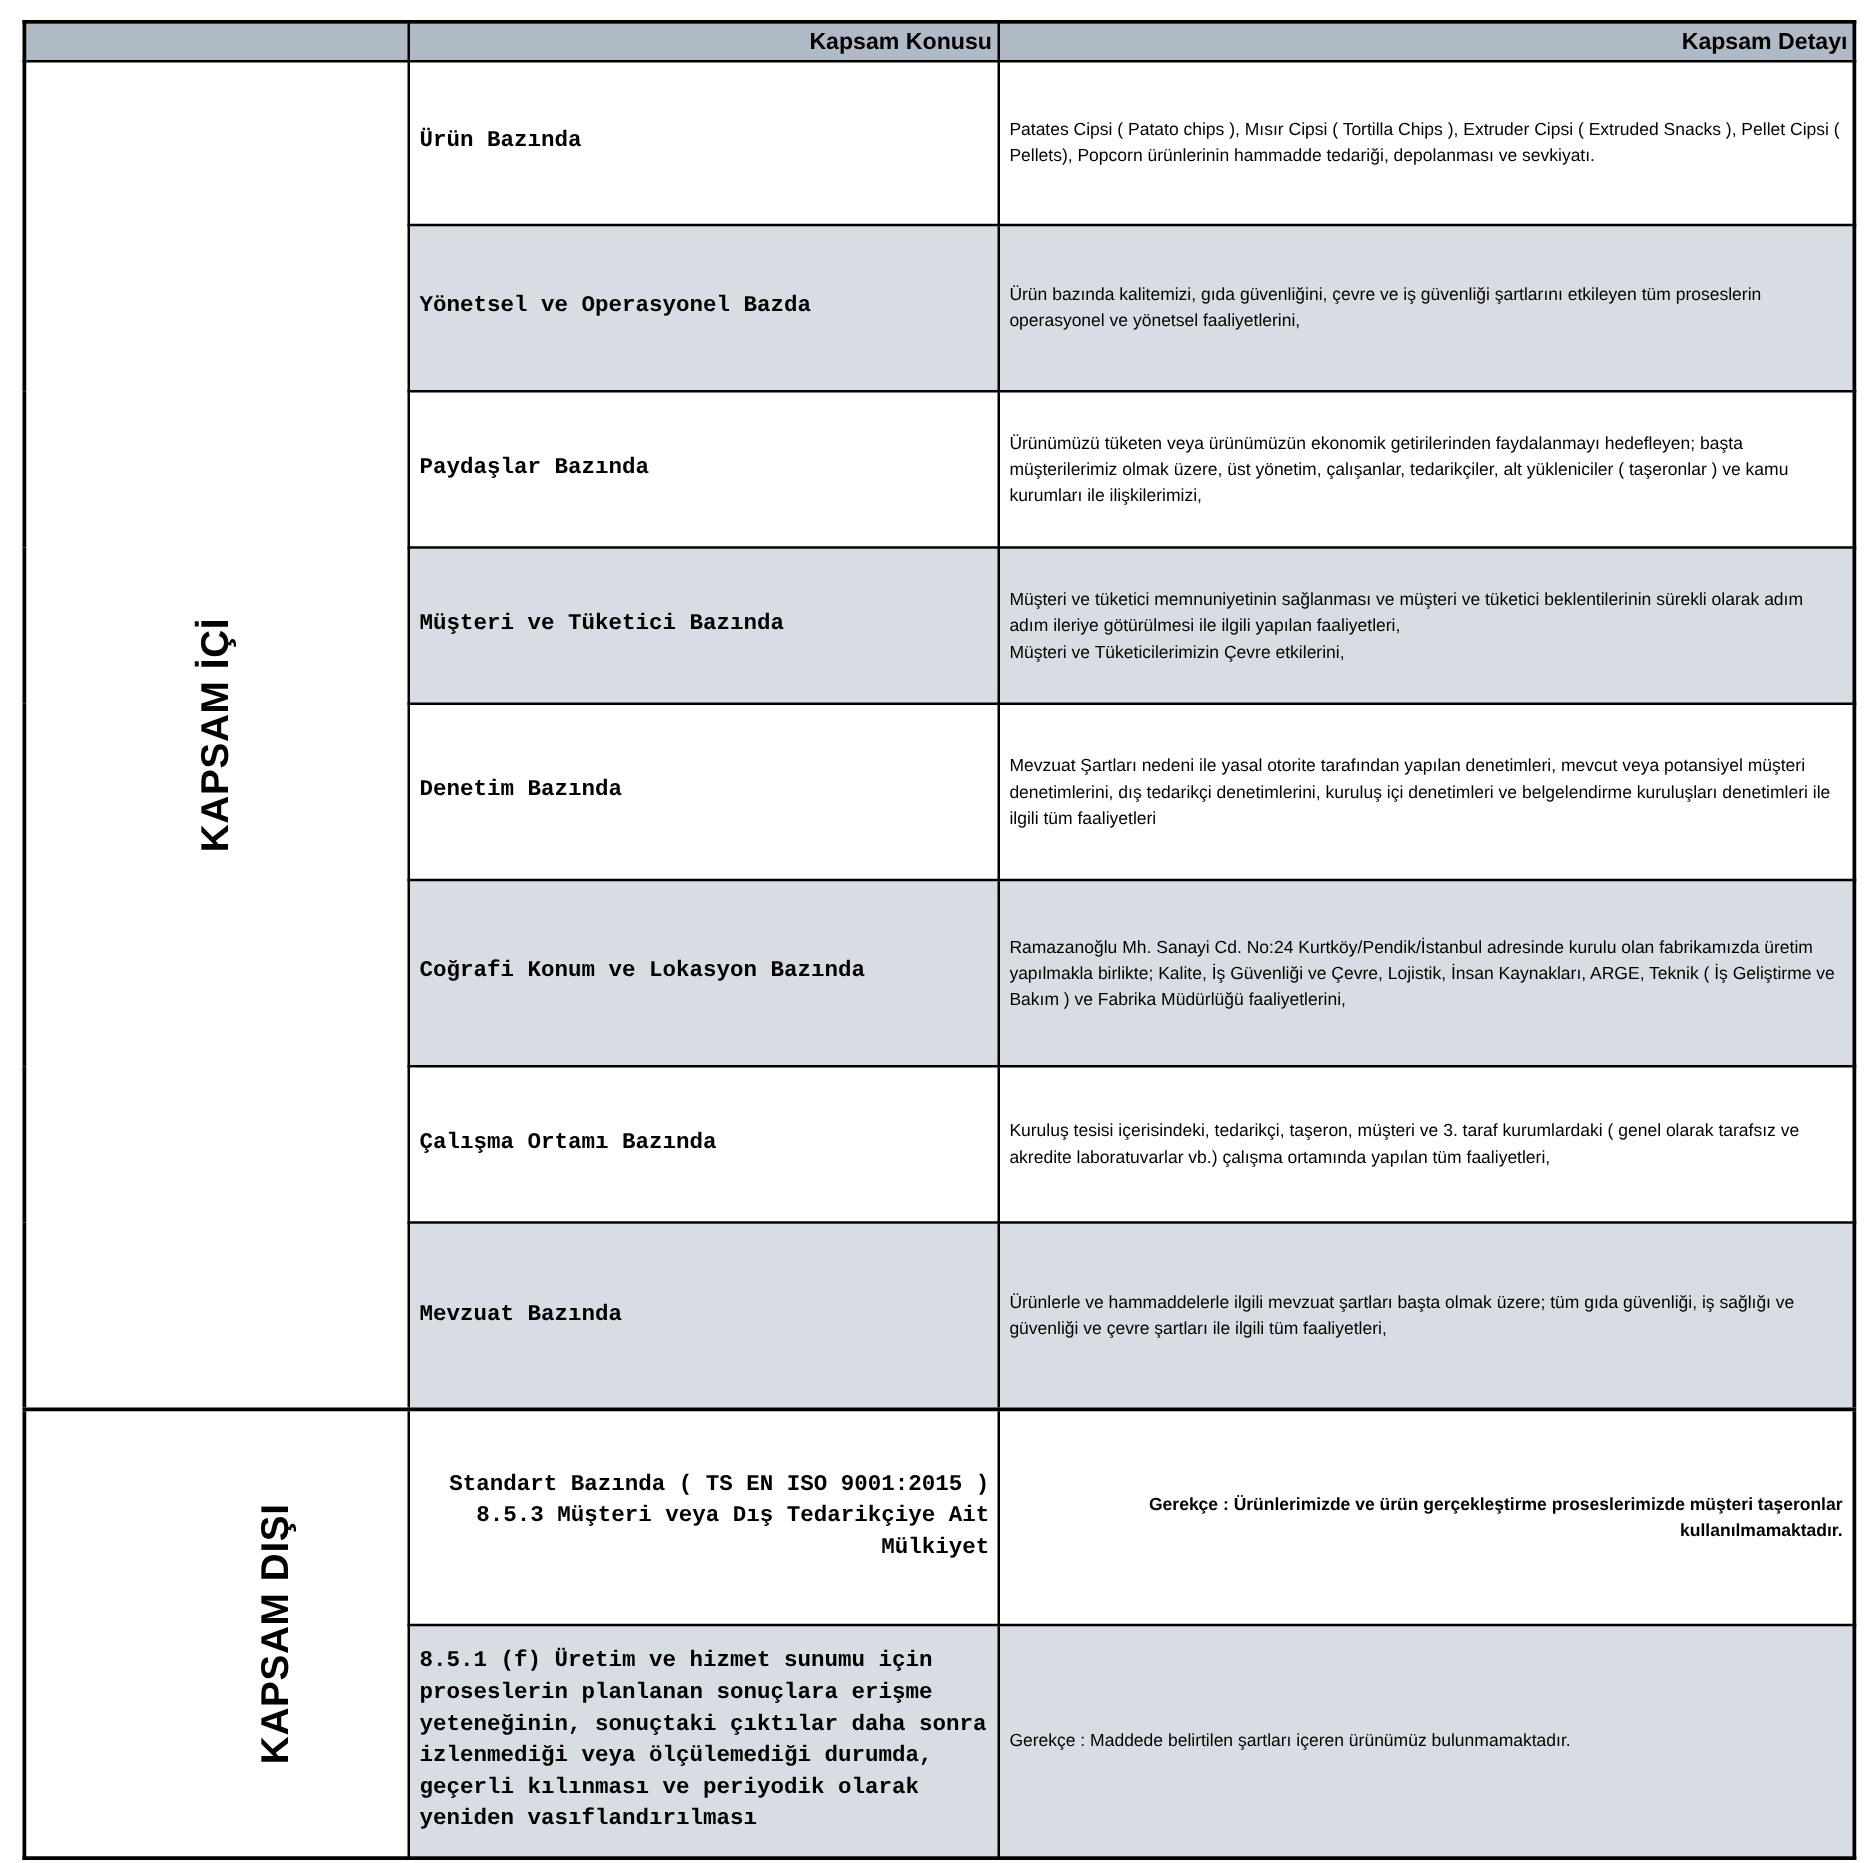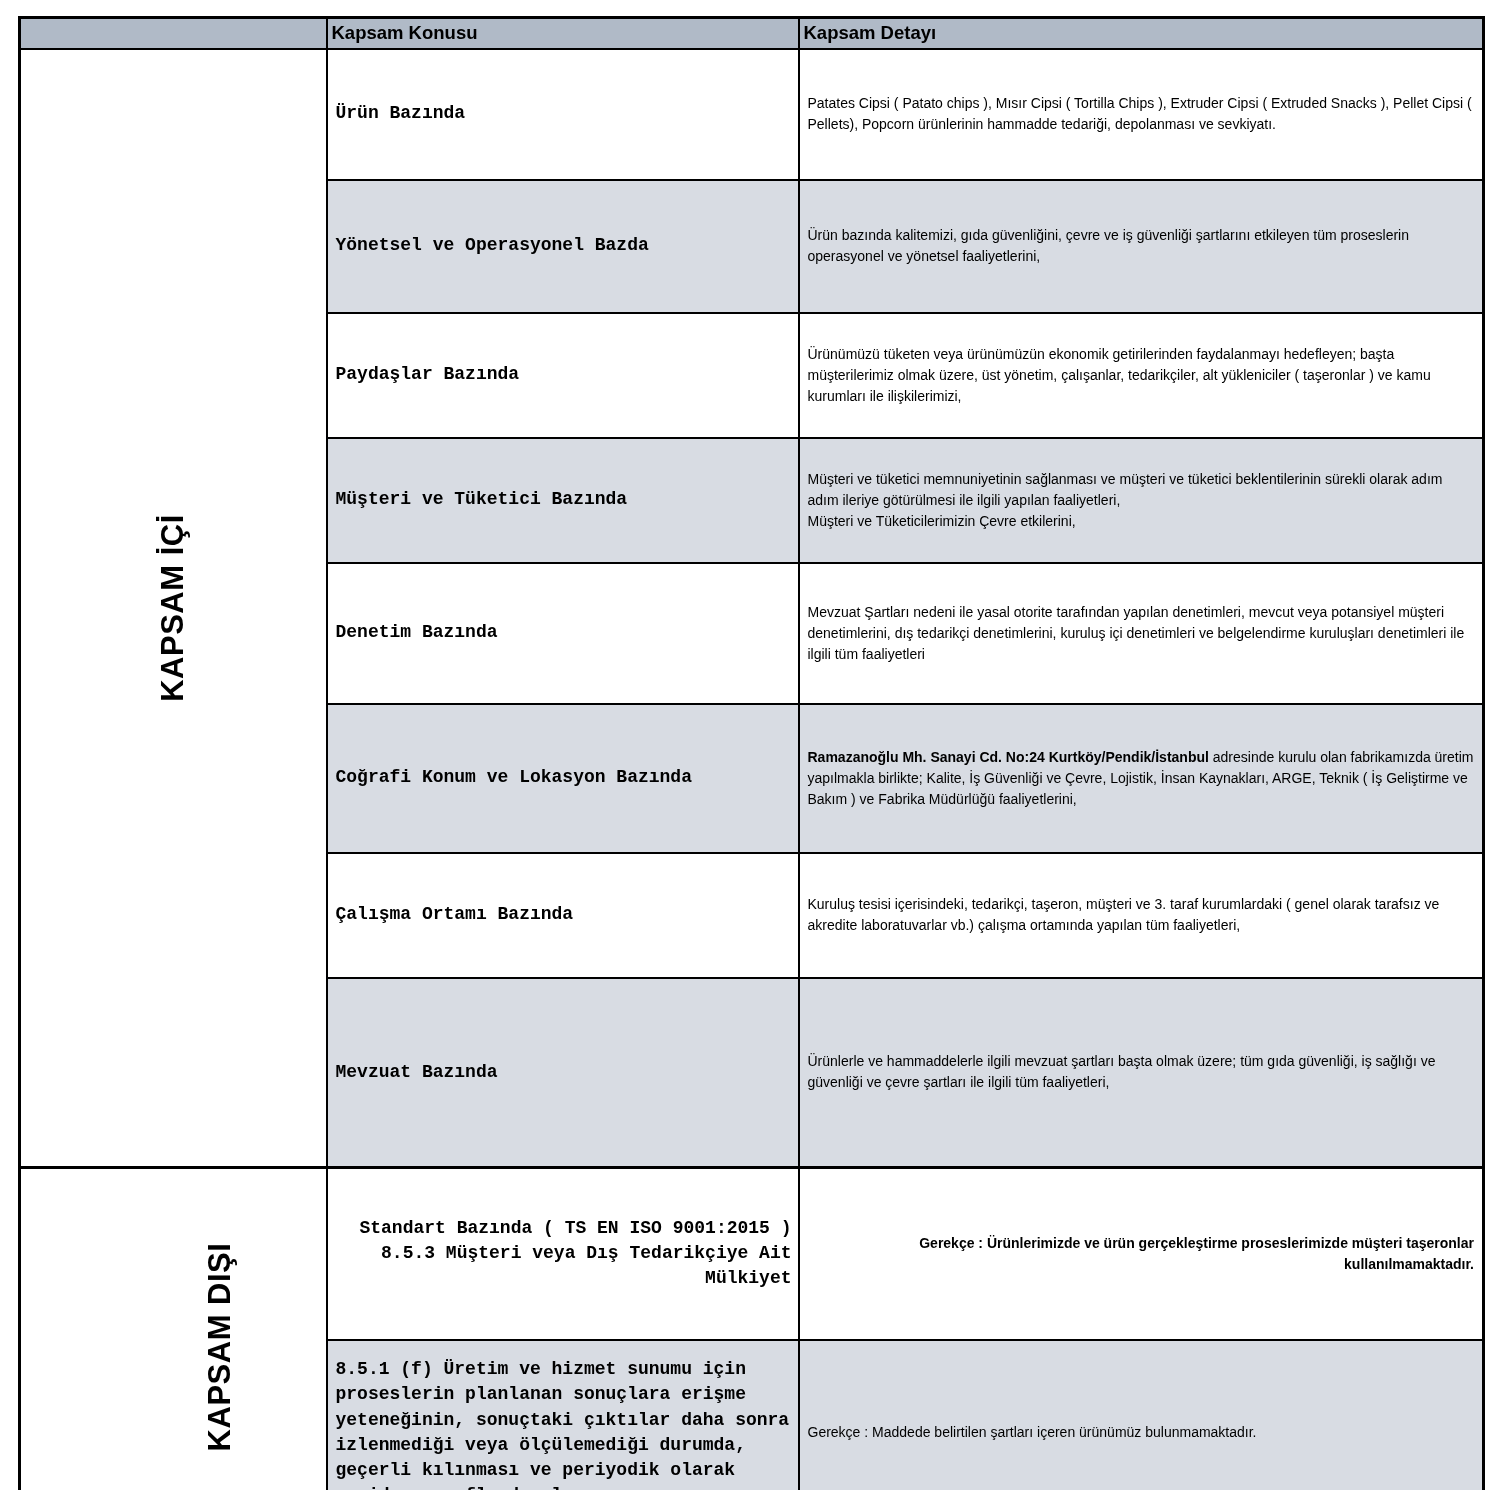--- a/index.html
+++ b/index.html
@@ -28,40 +28,40 @@
   th, td {
     border: 2px solid var(--border);
     vertical-align: middle;
     overflow: hidden;
   }
   thead tr { height: 31px; }
   thead th {
     background: var(--header-bg);
     font-size: 18.5px;
     font-weight: bold;
-    text-align: left;
+    text-align: right;
     padding: 2px 4px;
     margin-left: 36px;
   }
   td.konu {
     font-weight: bold;
     font-size: 18px;
     line-height: 1.4;
     padding: 4px 6px 4px 8px;
     text-align: left;
     font-family: Liberation Mono, monospace;
   }
   td.det {
     font-size: 14px;
     line-height: 1.5;
     padding: 4px 8px;
     text-align: left;
   }
   td.konu span, td.det span { white-space: pre-line; }
-  td.det .b { font-weight: bold; margin-top: 36px; }
+  td.det .b { font-weight: normal; margin-top: 36px; }
   td.det.bold-det { font-weight: bold; }
   tr.shade td.konu, tr.shade td.det { background: var(--shaded-row-bg); }
   td.sec {
     background: #ffffff;
     text-align: center;
     vertical-align: middle;
   }
   .vert {
     display: inline-block;
     transform: rotate(-90deg);
@@ -70,21 +70,21 @@
     font-size: 31px;
     letter-spacing: 0.5px;
   }
   tr.rh1  { height: 131px; }
   tr.rh2  { height: 133px; }
   tr.rh3  { height: 125px; }
   tr.rh4  { height: 125px; }
   tr.rh5  { height: 141px; }
   tr.rh6  { height: 149px; }
   tr.rh7  { height: 125px; }
-  tr.rh8  { height: 190px; }
+  tr.rh8  { height: 150px; }
   tr.rh9  { height: 172px; }
   tr.rh10 { height: 187px; }
   tr.sec-start td { border-top: 3px solid var(--border); text-align: right; }
 </style>
 </head>
 <body>
 
 <table class="scope">
   <colgroup>
     <col class="c-sec">

